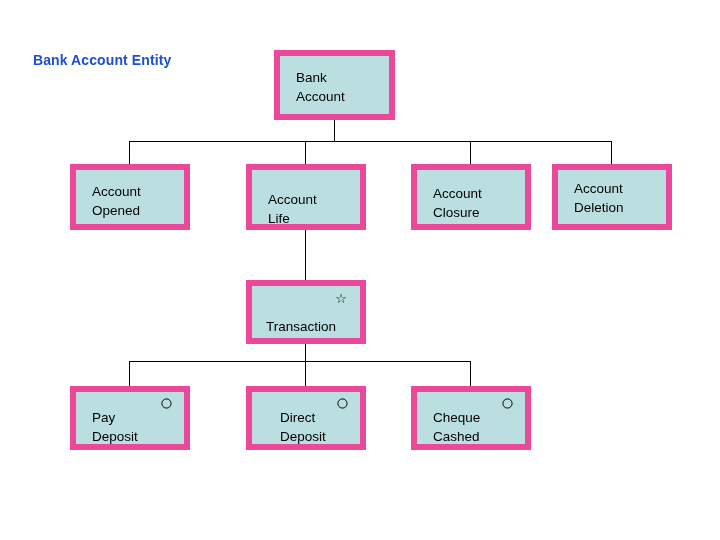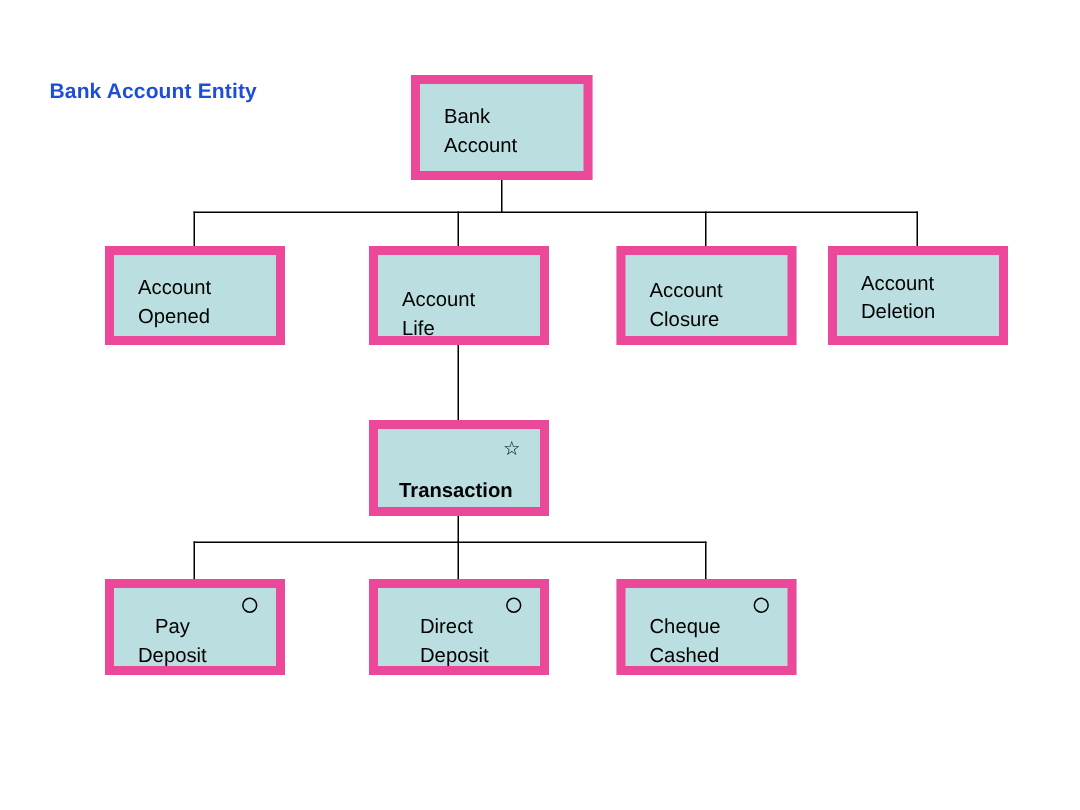--- a/index.html
+++ b/index.html
@@ -102,24 +102,24 @@
 Closure</span>
   </div>
 
   <div class="node" style="left:552px; top:164px; width:120px; height:66px;">
     <span class="label lbl-tl" style="top:9px;">Account
 Deletion</span>
   </div>
 
   <div class="node" style="left:246px; top:280px; width:120px; height:64px;">
     <span class="badge-star" style="right:13px; top:6px;">☆</span>
-    <span class="label" style="left:14px; top:31px;font-weight:bold;">Transaction</span>
+    <span class="label" style="left:14px; top:31px;">Transaction</span>
   </div>
 
-  <div class="node" style="left:70px; top:386px; width:120px; height:64px;text-align:center;">
+  <div class="node" style="left:70px; top:386px; width:120px; height:64px;">
     <span class="badge-circle" style="right:12px; top:6px;">
       <svg width="11" height="11" viewBox="0 0 11 11">
         <circle cx="5.5" cy="5.5" r="4.6" fill="none" stroke="#000000" stroke-width="1"></circle>
       </svg>
     </span>
     <span class="label" style="left:16px; top:16px;">Pay
 Deposit</span>
   </div>
 
   <div class="node" style="left:246px; top:386px; width:120px; height:64px;">

